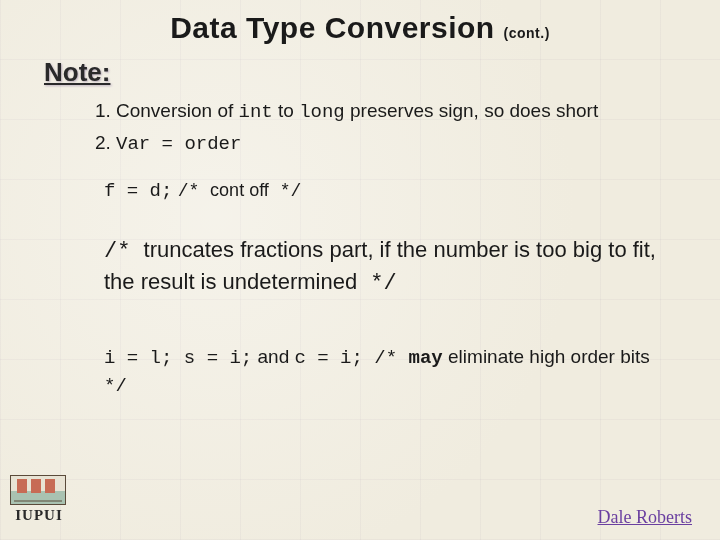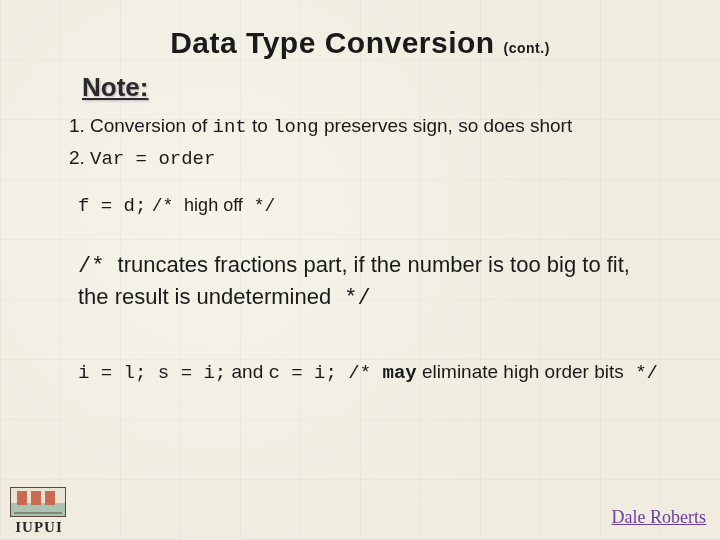--- a/index.html
+++ b/index.html
@@ -16,38 +16,38 @@
       radial-gradient(circle at 30% 40%, rgba(255,255,255,0.35) 0%, rgba(240,236,223,0.2) 60%),
       repeating-linear-gradient(0deg,  rgba(120,100,140,0.07) 0 1px, transparent 1px 60px),
       repeating-linear-gradient(90deg, rgba(120,100,140,0.07) 0 1px, transparent 1px 60px);
     position: relative;
     color: #1a1a1a;
   }
   .title {
     text-align: center;
     font-size: 30px;
     font-weight: bold;
-    padding-top: 26px;
+    padding-top: 11px;
     letter-spacing: 0.5px;
   }
   .title-sub {
     font-size: 14px;
     font-weight: bold;
     vertical-align: baseline;
   }
   .note {
     font-size: 26px;
     font-weight: bold;
     color: #2a2a2a;
     text-decoration: underline;
     text-shadow: 1px 1px 2px rgba(90,60,120,0.35);
-    margin: 12px 0 10px 82px;
+    margin: 12px 0 10px 44px;
   }
   .content {
-    margin: 0 54px 0 70px;
+    margin: 0 54px 0 96px;
     font-size: 19px;
     line-height: 1.35;
   }
   ol.points {
     margin: 0 0 20px 0;
     padding-left: 20px;
   }
   ol.points li {
     margin-bottom: 4px;
   }
@@ -66,31 +66,31 @@
   }
   .comment-block {
     margin: 2px 0 18px 8px;
     font-size: 22px;
   }
   .comment-block .star {
     font-family: "Courier New", Courier, monospace;
   }
   .footer-author {
     position: absolute;
-    right: 14px;
+    right: 28px;
     bottom: 12px;
     color: #6a3fa0;
     font-family: Georgia, 'Times New Roman', serif;
     font-size: 18px;
     text-decoration: underline;
   }
   .logo {
     position: absolute;
     left: 10px;
-    bottom: 4px;
+    bottom: 16px;
     width: 58px;
   }
   .logo-top {
     width: 56px;
     height: 30px;
     border: 1.5px solid #5a4a3a;
     background:
       linear-gradient(180deg, #e8e3d4 0 55%, #a9c2b1 55% 100%);
     position: relative;
     box-sizing: border-box;
@@ -138,21 +138,21 @@
       <span>Conversion of </span><span class="mono">int</span><span> to </span><span class="mono">long</span><span> preserves sign, so does short</span>
     </li>
     <li>
       <span class="mono">Var = order</span>
     </li>
   </ol>
 
   <div class="block">
     <span class="code-line">f = d;</span>
     <span class="comment">
-      <span class="mono">/* </span><span>high off</span><span class="mono"> */</span>
+      <span class="mono">/* </span><span>cont off</span><span class="mono"> */</span>
     </span>
   </div>
 
   <div style="height:22px"></div>
 
   <div class="comment-block">
     <span class="star">/*  </span><span>truncates fractions part, if the number is too big to fit, the result is undetermined</span><span class="star"> */</span>
   </div>
 
   <div style="height:14px"></div>

